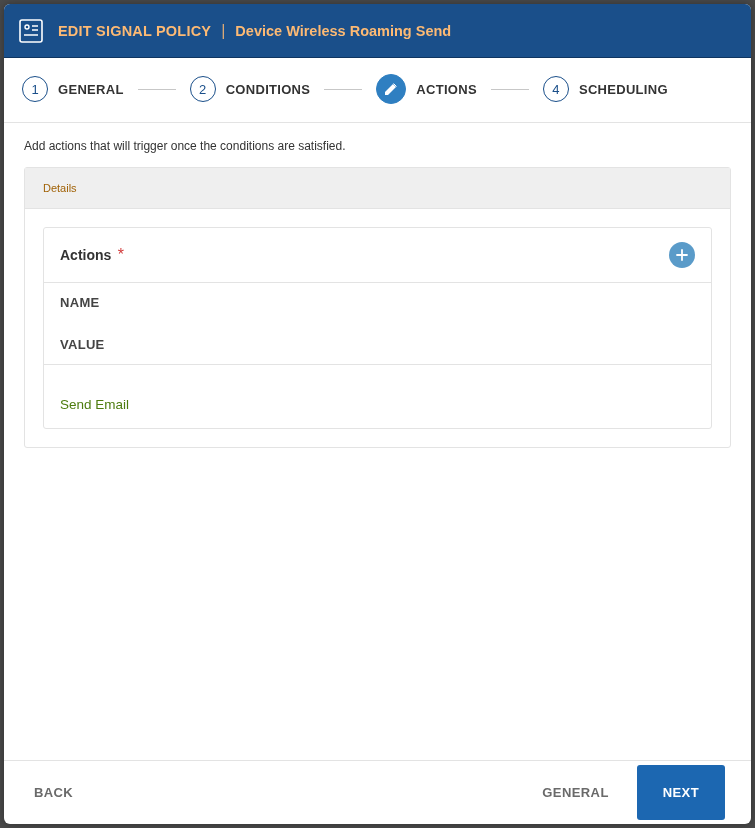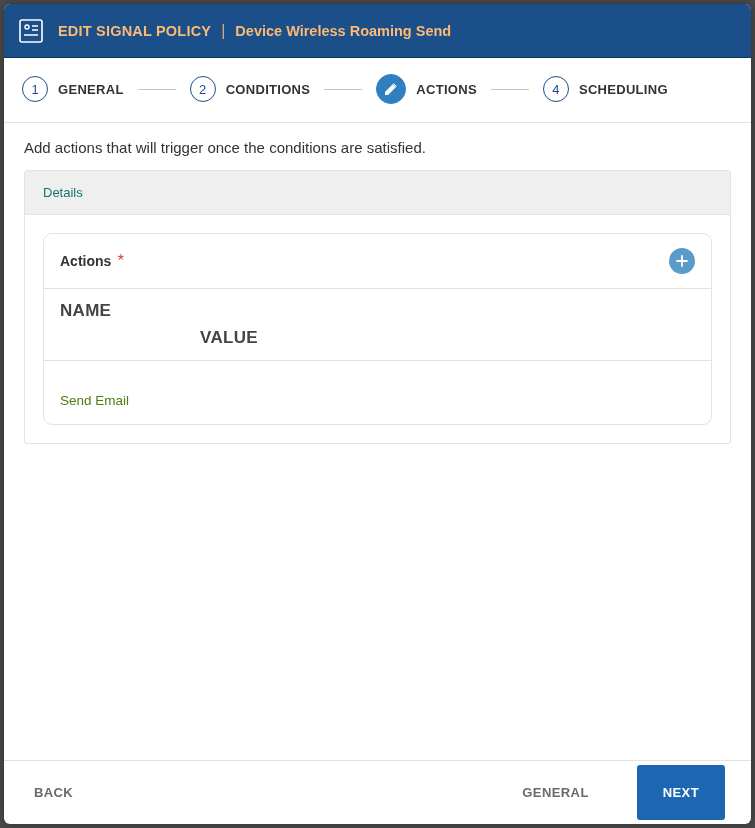--- a/index.html
+++ b/index.html
@@ -73,41 +73,41 @@
     margin: 0 14px;
   }
 
   
   .body {
     flex: 1;
     padding: 16px 20px 10px 20px;
     overflow: auto;
   }
   .instr {
-    font-size: 15px;
+    font-size: 12px;
     color: #333;
     margin-bottom: 14px;
   }
   .panel {
     border: 1px solid #e3e3e3;
     border-radius: 3px;
   }
   .panel-header {
     background: #efefef;
     padding: 14px 18px;
-    font-size: 13px;
-    color: #0f766e;
+    font-size: 11px;
+    color: #a16207;
     border-bottom: 1px solid #e3e3e3;
   }
   .panel-body {
     padding: 18px;
   }
   .actions-card {
     border: 1px solid #e3e3e3;
-    border-radius: 9px;
+    border-radius: 3px;
   }
   .actions-head {
     display: flex;
     align-items: center;
     justify-content: space-between;
     padding: 14px 16px;
     border-bottom: 1px solid #e3e3e3;
   }
   .actions-title { font-size: 14px; font-weight: 600; color: #333; }
   .req { color: #d23b3b; margin-left: 2px; }
@@ -115,46 +115,46 @@
     width: 26px; height: 26px; border-radius: 50%;
     background: #5a9bc9;
     display: flex; align-items: center; justify-content: center;
     cursor: pointer;
   }
   .add-btn svg { display:block; }
 
   .table-head {
     display: flex;
     padding: 12px 16px;
-    font-size: 17px;
+    font-size: 13px;
     font-weight: 600;
     color: #444;
     border-bottom: 1px solid #e3e3e3;
     letter-spacing: 0.3px;
+    flex-direction: column;
   }
   .col-name { width: 140px; }
   .col-value { flex: 1; margin-top: 27px; }
 
   .table-row {
     display: flex;
     padding: 14px 16px 16px 16px;
     font-size: 13.5px;
     color: #333;
   }
   .row-name { width: 140px; color: #4d7c0f; cursor: pointer; padding-top: 18px; }
   .row-value { flex: 1; line-height: 1.45; }
 
   
   .footer {
     border-top: 1px solid #e3e3e3;
     height: 64px;
     display: flex;
     align-items: center;
     padding: 0 26px;
-    gap: 20px;
   }
   .btn-back, .btn-cancel {
     background: none; border: none; cursor: pointer;
     font-size: 13px; font-weight: 600; color: #6a6a6a;
     letter-spacing: 0.4px;
     padding: 8px 4px;
   }
   .footer-spacer { flex: 1; }
   .btn-next {
     background: #1c67b1;

